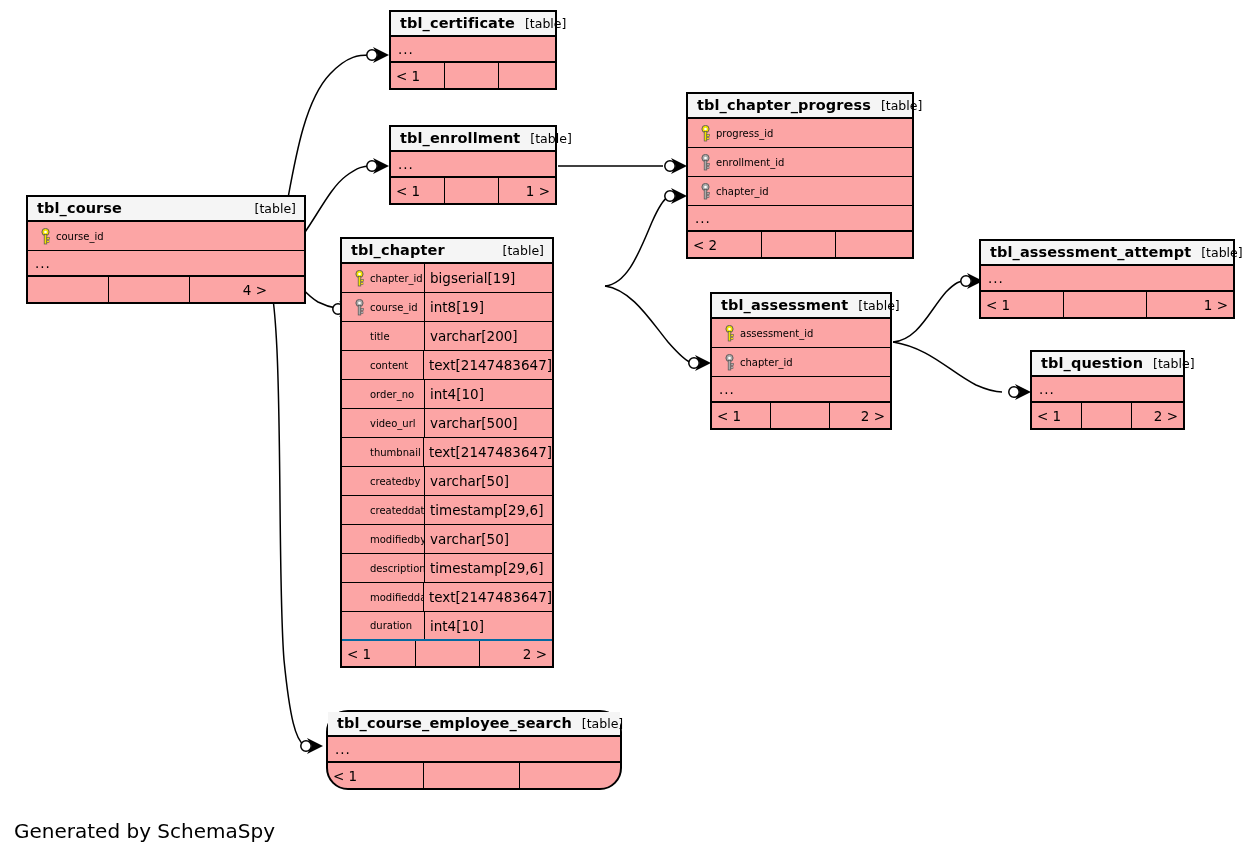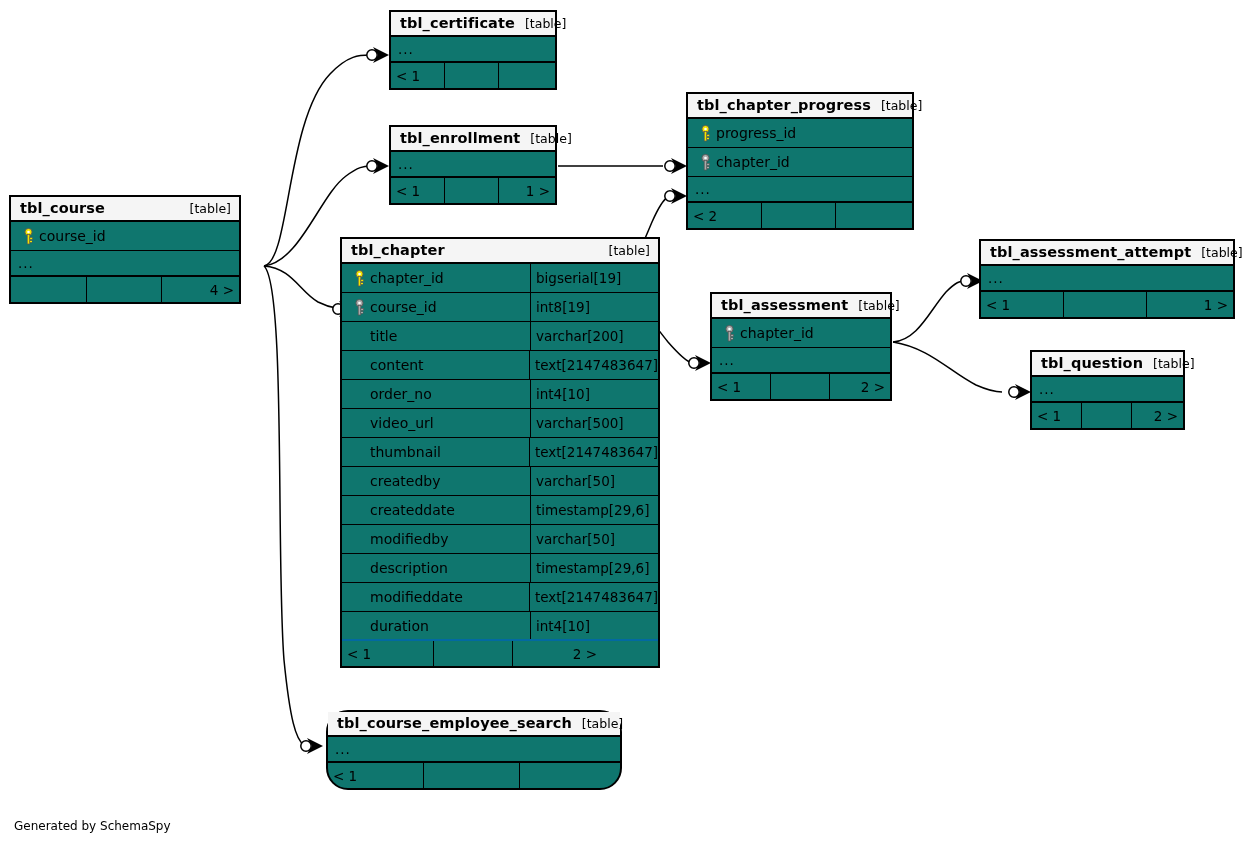--- a/index.html
+++ b/index.html
@@ -23,21 +23,21 @@
   }
   svg.edges {
     position: absolute;
     left: 0; top: 0;
     width: 1250px;
     height: 847px;
     pointer-events: none;
   }
   .table-node {
     position: absolute;
-    background: #0f766e;
+    background: #fca5a5;
     border: 2px solid #000000;
     box-sizing: border-box;
     z-index: 5;
   }
   .tbl-header {
     display: flex;
     align-items: center;
     justify-content: space-between;
     background: #f5f5f5;
     border-bottom: 2px solid #000000;
@@ -63,21 +63,21 @@
     height: 29px;
     box-sizing: border-box;
     border-bottom: 1px solid #000000;
   }
   .col-row:last-of-type { border-bottom: none; }
   .col-name {
     flex: 1 1 auto;
     display: flex;
     align-items: center;
     padding-left: 6px;
-    font-size: 14px;
+    font-size: 10px;
     box-sizing: border-box;
     overflow: hidden;
     white-space: nowrap;
   }
   .col-type {
     flex: 0 0 auto;
     display: flex;
     align-items: center;
     padding-left: 5px;
     font-size: 13.5px;
@@ -113,21 +113,21 @@
     font-size: 13.5px;
     box-sizing: border-box;
     border-right: 1px solid #000000;
     padding: 0 5px;
   }
   .footer-cell:last-child { border-right: none; }
   .fc-left  { justify-content: flex-start; }
   .fc-right { justify-content: flex-end; }
   .generated {
     position: absolute;
-    font-size: 12px;
+    font-size: 20px;
     white-space: nowrap;
   }
 </style>
 </head>
 <body>
 
 <div id="canvas">
   <svg class="edges" viewBox="0 0 1250 847" xmlns="http://www.w3.org/2000/svg">
       <path d="M 264 266 C 290 262 286 120 330 74 C 348 55 360 55 370 55" fill="none" stroke="#000000" stroke-width="1.5"></path>
       <path d="M 264 266 C 300 262 320 195 346 176 C 358 167 364 166 370 166" fill="none" stroke="#000000" stroke-width="1.5"></path>
@@ -169,21 +169,21 @@
       <g>
         <circle cx="966" cy="281" r="5.2" fill="#ffffff" stroke="#000000" stroke-width="1.5"></circle>
         <path d="M 983 281 L 967 273 L 972 281 L 967 289 Z" fill="#000000"></path>
       </g>
       <g>
         <circle cx="1014" cy="392" r="5.2" fill="#ffffff" stroke="#000000" stroke-width="1.5"></circle>
         <path d="M 1031 392 L 1015 384 L 1020 392 L 1015 400 Z" fill="#000000"></path>
       </g>
     </svg>
   <div id="nodes">
-      <div class="table-node" style="left: 9px; top: 195px; width: 232px; text-align: center;">
+      <div class="table-node" style="left: 26px; top: 195px; width: 280px; text-align: center;">
         <div class="tbl-header">
           <span class="tbl-name">tbl_course</span>
           <span class="tbl-tag">[table]</span>
         </div>
         <div class="col-row">
           <span class="col-name">
             <span class="keyslot">
               <svg width="11" height="17" viewBox="0 0 11 17">
                 <circle cx="5.5" cy="4" r="3.6" fill="#f2e400" stroke="#555" stroke-width="0.9"></circle>
                 <circle cx="5.5" cy="4" r="1.3" fill="#ffffff"></circle>
@@ -249,31 +249,45 @@
           <span class="col-name">
             <span class="keyslot">
               <svg width="11" height="17" viewBox="0 0 11 17">
                 <circle cx="5.5" cy="4" r="3.6" fill="#aaaaaa" stroke="#555" stroke-width="0.9"></circle>
                 <circle cx="5.5" cy="4" r="1.3" fill="#ffffff"></circle>
                 <rect x="4.2" y="6.5" width="2.6" height="9.5" fill="#aaaaaa" stroke="#555" stroke-width="0.7"></rect>
                 <rect x="6.8" y="9.5" width="2.6" height="1.9" fill="#aaaaaa" stroke="#555" stroke-width="0.6"></rect>
                 <rect x="6.8" y="12.7" width="2.2" height="1.7" fill="#aaaaaa" stroke="#555" stroke-width="0.6"></rect>
               </svg>
             </span>
+            <span>enrollment_id</span>
+          </span>
+        </div>
+        <div class="col-row">
+          <span class="col-name">
+            <span class="keyslot">
+              <svg width="11" height="17" viewBox="0 0 11 17">
+                <circle cx="5.5" cy="4" r="3.6" fill="#aaaaaa" stroke="#555" stroke-width="0.9"></circle>
+                <circle cx="5.5" cy="4" r="1.3" fill="#ffffff"></circle>
+                <rect x="4.2" y="6.5" width="2.6" height="9.5" fill="#aaaaaa" stroke="#555" stroke-width="0.7"></rect>
+                <rect x="6.8" y="9.5" width="2.6" height="1.9" fill="#aaaaaa" stroke="#555" stroke-width="0.6"></rect>
+                <rect x="6.8" y="12.7" width="2.2" height="1.7" fill="#aaaaaa" stroke="#555" stroke-width="0.6"></rect>
+              </svg>
+            </span>
             <span>chapter_id</span>
           </span>
         </div>
         <div class="ellipsis-row">...</div>
         <div class="footer-row">
           <span class="footer-cell fc-left" style="width:74px;">&lt; 2</span>
           <span class="footer-cell fc-left" style="width:74px;"></span>
           <span class="footer-cell fc-right" style="width:76px;"></span>
         </div>
       </div>
-      <div class="table-node" style="left: 340px; top: 237px; width: 320px;">
+      <div class="table-node" style="left: 340px; top: 237px; width: 214px;">
         <div class="tbl-header">
           <span class="tbl-name">tbl_chapter</span>
           <span class="tbl-tag">[table]</span>
         </div>
         <div class="col-row">
           <span class="col-name">
             <span class="keyslot">
               <svg width="11" height="17" viewBox="0 0 11 17">
                 <circle cx="5.5" cy="4" r="3.6" fill="#f2e400" stroke="#555" stroke-width="0.9"></circle>
                 <circle cx="5.5" cy="4" r="1.3" fill="#ffffff"></circle>
@@ -381,20 +395,34 @@
         <div class="footer-row">
           <span class="footer-cell fc-left" style="width:92px;">&lt; 1</span>
           <span class="footer-cell fc-left" style="width:79px;"></span>
           <span class="footer-cell fc-right" style="width:89px;">2 &gt;</span>
         </div>
       </div>
       <div class="table-node" style="left: 710px; top: 292px; width: 182px; text-align: right;">
         <div class="tbl-header">
           <span class="tbl-name">tbl_assessment</span>
           <span class="tbl-tag">[table]</span>
+        </div>
+        <div class="col-row">
+          <span class="col-name">
+            <span class="keyslot">
+              <svg width="11" height="17" viewBox="0 0 11 17">
+                <circle cx="5.5" cy="4" r="3.6" fill="#f2e400" stroke="#555" stroke-width="0.9"></circle>
+                <circle cx="5.5" cy="4" r="1.3" fill="#ffffff"></circle>
+                <rect x="4.2" y="6.5" width="2.6" height="9.5" fill="#f2e400" stroke="#555" stroke-width="0.7"></rect>
+                <rect x="6.8" y="9.5" width="2.6" height="1.9" fill="#f2e400" stroke="#555" stroke-width="0.6"></rect>
+                <rect x="6.8" y="12.7" width="2.2" height="1.7" fill="#f2e400" stroke="#555" stroke-width="0.6"></rect>
+              </svg>
+            </span>
+            <span>assessment_id</span>
+          </span>
         </div>
         <div class="col-row">
           <span class="col-name">
             <span class="keyslot">
               <svg width="11" height="17" viewBox="0 0 11 17">
                 <circle cx="5.5" cy="4" r="3.6" fill="#aaaaaa" stroke="#555" stroke-width="0.9"></circle>
                 <circle cx="5.5" cy="4" r="1.3" fill="#ffffff"></circle>
                 <rect x="4.2" y="6.5" width="2.6" height="9.5" fill="#aaaaaa" stroke="#555" stroke-width="0.7"></rect>
                 <rect x="6.8" y="9.5" width="2.6" height="1.9" fill="#aaaaaa" stroke="#555" stroke-width="0.6"></rect>
                 <rect x="6.8" y="12.7" width="2.2" height="1.7" fill="#aaaaaa" stroke="#555" stroke-width="0.6"></rect>

